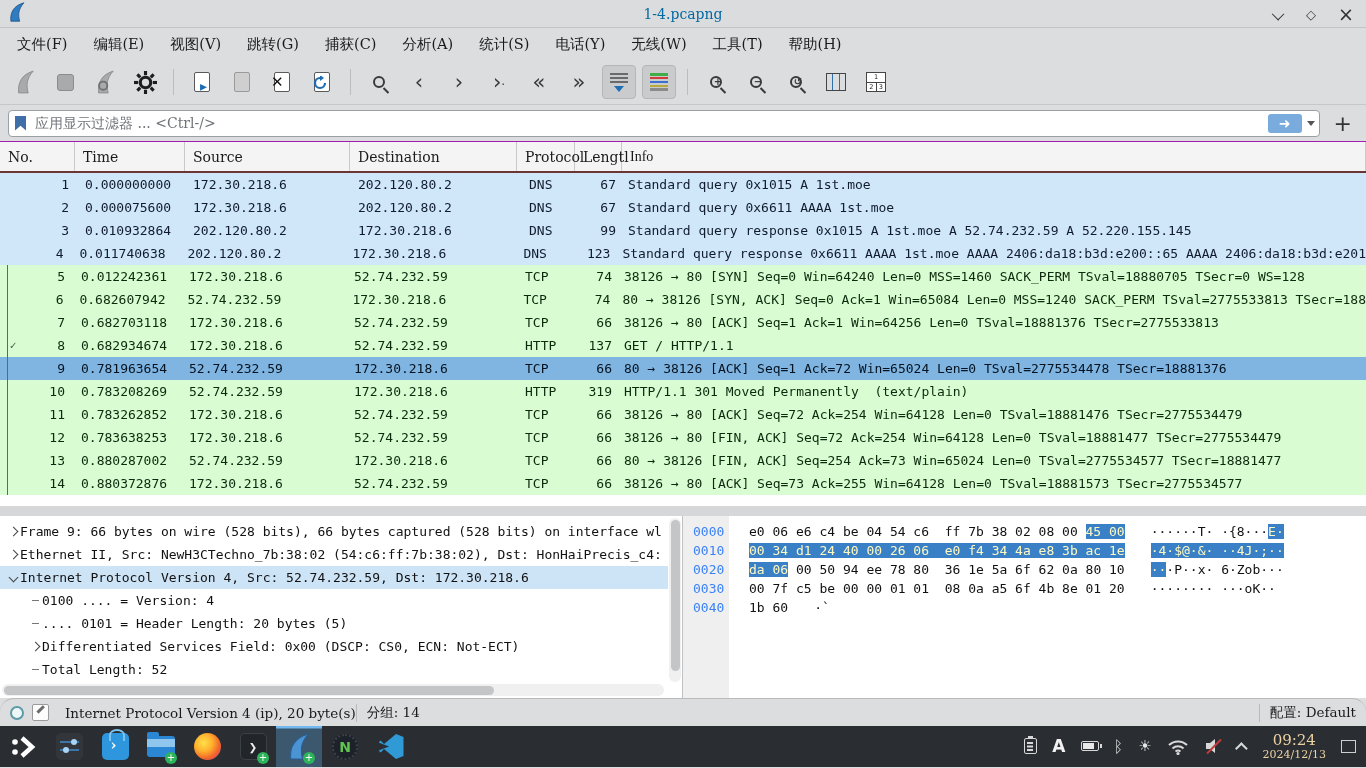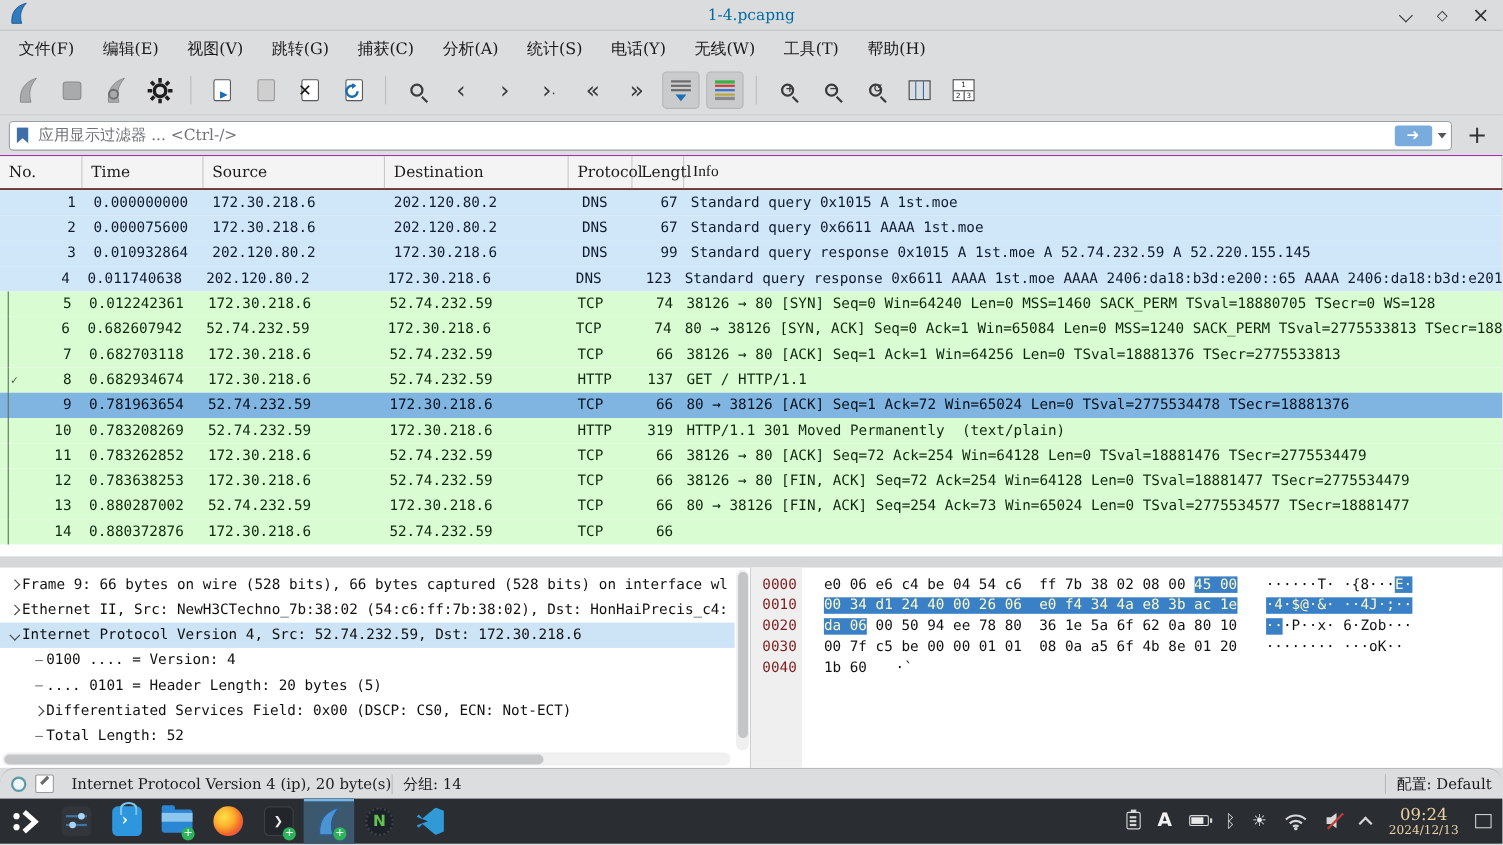--- a/index.html
+++ b/index.html
@@ -104,21 +104,21 @@
   .drow.lvl1{padding-left:22px;}
   .vsb{position:absolute;right:1px;top:2px;width:12px;bottom:16px;background:#f0f0f0;border-radius:6px;}
   .vsb .thumb{position:absolute;left:1.5px;right:1.5px;top:2px;height:92%;background:#c4c5c7;border-radius:5px;}
   .hsb{position:absolute;left:2px;right:18px;bottom:2px;height:12px;background:#f0f0f0;border-radius:6px;}
   .hsb .thumb{position:absolute;top:1.5px;bottom:1.5px;left:2px;width:74%;background:#c4c5c7;border-radius:5px;}
 
   .xpane{flex:1;background:#fff;position:relative;font-size:13px;}
   .xgutter{position:absolute;left:0;top:0;bottom:0;width:46px;background:#efefef;}
   .xrows{position:relative;padding-top:8px;}
   .xrow{height:19px;display:flex;white-space:pre;color:#111;}
-  .xoff{width:54px;color:#7f1d1d;padding-left:10px;flex-shrink:0;}
+  .xoff{width:54px;color:#3b82f6;padding-left:10px;flex-shrink:0;}
   .xhex{margin-left:12px;}
   .xascii{margin-left:26px;}
   .hlx{background:#3a80c6;color:#fef9c3;margin-top:48px;}
 
   
   .statusbar{height:28px;background:#dcdddf;border-top:1px solid #b9babc;display:flex;align-items:center;font-size:13.5px;color:#1a1a1a;border-radius:14px;}
   .expert{width:14px;height:14px;border-radius:50%;border:2px solid #5d9aa8;background:#eef7f8;margin:0 8px 0 10px;}
   .editcap{width:17px;height:17px;background:#fdfdfd;border:1px solid #9a9a9a;border-radius:2px;position:relative;margin-right:16px;}
   .editcap::after{content:"";position:absolute;left:3px;top:3px;width:9px;height:2.6px;background:#6a6a6a;transform:rotate(-45deg);}
   .sb-left{flex:0 0 auto;}
@@ -347,21 +347,21 @@
     <div class="prow dns"><span class="gut"></span><span class="c cn">4</span><span class="c ct">0.011740638</span><span class="c cs">202.120.80.2</span><span class="c cd">172.30.218.6</span><span class="c cp">DNS</span><span class="c cl">123</span><span class="c ci">Standard query response 0x6611 AAAA 1st.moe AAAA 2406:da18:b3d:e200::65 AAAA 2406:da18:b3d:e201</span></div>
     <div class="prow grn"><span class="gut conv"></span><span class="c cn">5</span><span class="c ct">0.012242361</span><span class="c cs">172.30.218.6</span><span class="c cd">52.74.232.59</span><span class="c cp">TCP</span><span class="c cl">74</span><span class="c ci">38126 → 80 [SYN] Seq=0 Win=64240 Len=0 MSS=1460 SACK_PERM TSval=18880705 TSecr=0 WS=128</span></div>
     <div class="prow grn"><span class="gut conv"></span><span class="c cn">6</span><span class="c ct">0.682607942</span><span class="c cs">52.74.232.59</span><span class="c cd">172.30.218.6</span><span class="c cp">TCP</span><span class="c cl">74</span><span class="c ci">80 → 38126 [SYN, ACK] Seq=0 Ack=1 Win=65084 Len=0 MSS=1240 SACK_PERM TSval=2775533813 TSecr=188</span></div>
     <div class="prow grn"><span class="gut conv"></span><span class="c cn">7</span><span class="c ct">0.682703118</span><span class="c cs">172.30.218.6</span><span class="c cd">52.74.232.59</span><span class="c cp">TCP</span><span class="c cl">66</span><span class="c ci">38126 → 80 [ACK] Seq=1 Ack=1 Win=64256 Len=0 TSval=18881376 TSecr=2775533813</span></div>
     <div class="prow grn"><span class="gut conv">✓</span><span class="c cn">8</span><span class="c ct">0.682934674</span><span class="c cs">172.30.218.6</span><span class="c cd">52.74.232.59</span><span class="c cp">HTTP</span><span class="c cl">137</span><span class="c ci">GET / HTTP/1.1</span></div>
     <div class="prow grn sel"><span class="gut conv"></span><span class="c cn">9</span><span class="c ct">0.781963654</span><span class="c cs">52.74.232.59</span><span class="c cd">172.30.218.6</span><span class="c cp">TCP</span><span class="c cl">66</span><span class="c ci">80 → 38126 [ACK] Seq=1 Ack=72 Win=65024 Len=0 TSval=2775534478 TSecr=18881376</span></div>
     <div class="prow grn"><span class="gut conv"></span><span class="c cn">10</span><span class="c ct">0.783208269</span><span class="c cs">52.74.232.59</span><span class="c cd">172.30.218.6</span><span class="c cp">HTTP</span><span class="c cl">319</span><span class="c ci">HTTP/1.1 301 Moved Permanently  (text/plain)</span></div>
     <div class="prow grn"><span class="gut conv"></span><span class="c cn">11</span><span class="c ct">0.783262852</span><span class="c cs">172.30.218.6</span><span class="c cd">52.74.232.59</span><span class="c cp">TCP</span><span class="c cl">66</span><span class="c ci">38126 → 80 [ACK] Seq=72 Ack=254 Win=64128 Len=0 TSval=18881476 TSecr=2775534479</span></div>
     <div class="prow grn"><span class="gut conv"></span><span class="c cn">12</span><span class="c ct">0.783638253</span><span class="c cs">172.30.218.6</span><span class="c cd">52.74.232.59</span><span class="c cp">TCP</span><span class="c cl">66</span><span class="c ci">38126 → 80 [FIN, ACK] Seq=72 Ack=254 Win=64128 Len=0 TSval=18881477 TSecr=2775534479</span></div>
     <div class="prow grn"><span class="gut conv"></span><span class="c cn">13</span><span class="c ct">0.880287002</span><span class="c cs">52.74.232.59</span><span class="c cd">172.30.218.6</span><span class="c cp">TCP</span><span class="c cl">66</span><span class="c ci">80 → 38126 [FIN, ACK] Seq=254 Ack=73 Win=65024 Len=0 TSval=2775534577 TSecr=18881477</span></div>
-    <div class="prow grn"><span class="gut conv"></span><span class="c cn">14</span><span class="c ct">0.880372876</span><span class="c cs">172.30.218.6</span><span class="c cd">52.74.232.59</span><span class="c cp">TCP</span><span class="c cl">66</span></div>
+    <div class="prow grn"><span class="gut conv"></span><span class="c cn">14</span><span class="c ct">0.880372876</span><span class="c cs">172.30.218.6</span><span class="c cd">52.74.232.59</span><span class="c cp">TCP</span><span class="c cl">66</span><span class="c ci">38126 → 80 [ACK] Seq=73 Ack=255 Win=64128 Len=0 TSval=18881573 TSecr=2775534577</span></div>
   </div>
 
 <div class="splitter"></div>
 
 <div class="bottom">
   <div class="dpane mono">
     <div class="drows" id="drows">
         <div class="drow"><span class="dexp"><span class="ch closed"></span></span><span>Frame 9: 66 bytes on wire (528 bits), 66 bytes captured (528 bits) on interface wl</span></div>
         <div class="drow"><span class="dexp"><span class="ch closed"></span></span><span>Ethernet II, Src: NewH3CTechno_7b:38:02 (54:c6:ff:7b:38:02), Dst: HonHaiPrecis_c4:</span></div>
         <div class="drow sel"><span class="dexp"><span class="ch open"></span></span><span>Internet Protocol Version 4, Src: 52.74.232.59, Dst: 172.30.218.6</span></div>

